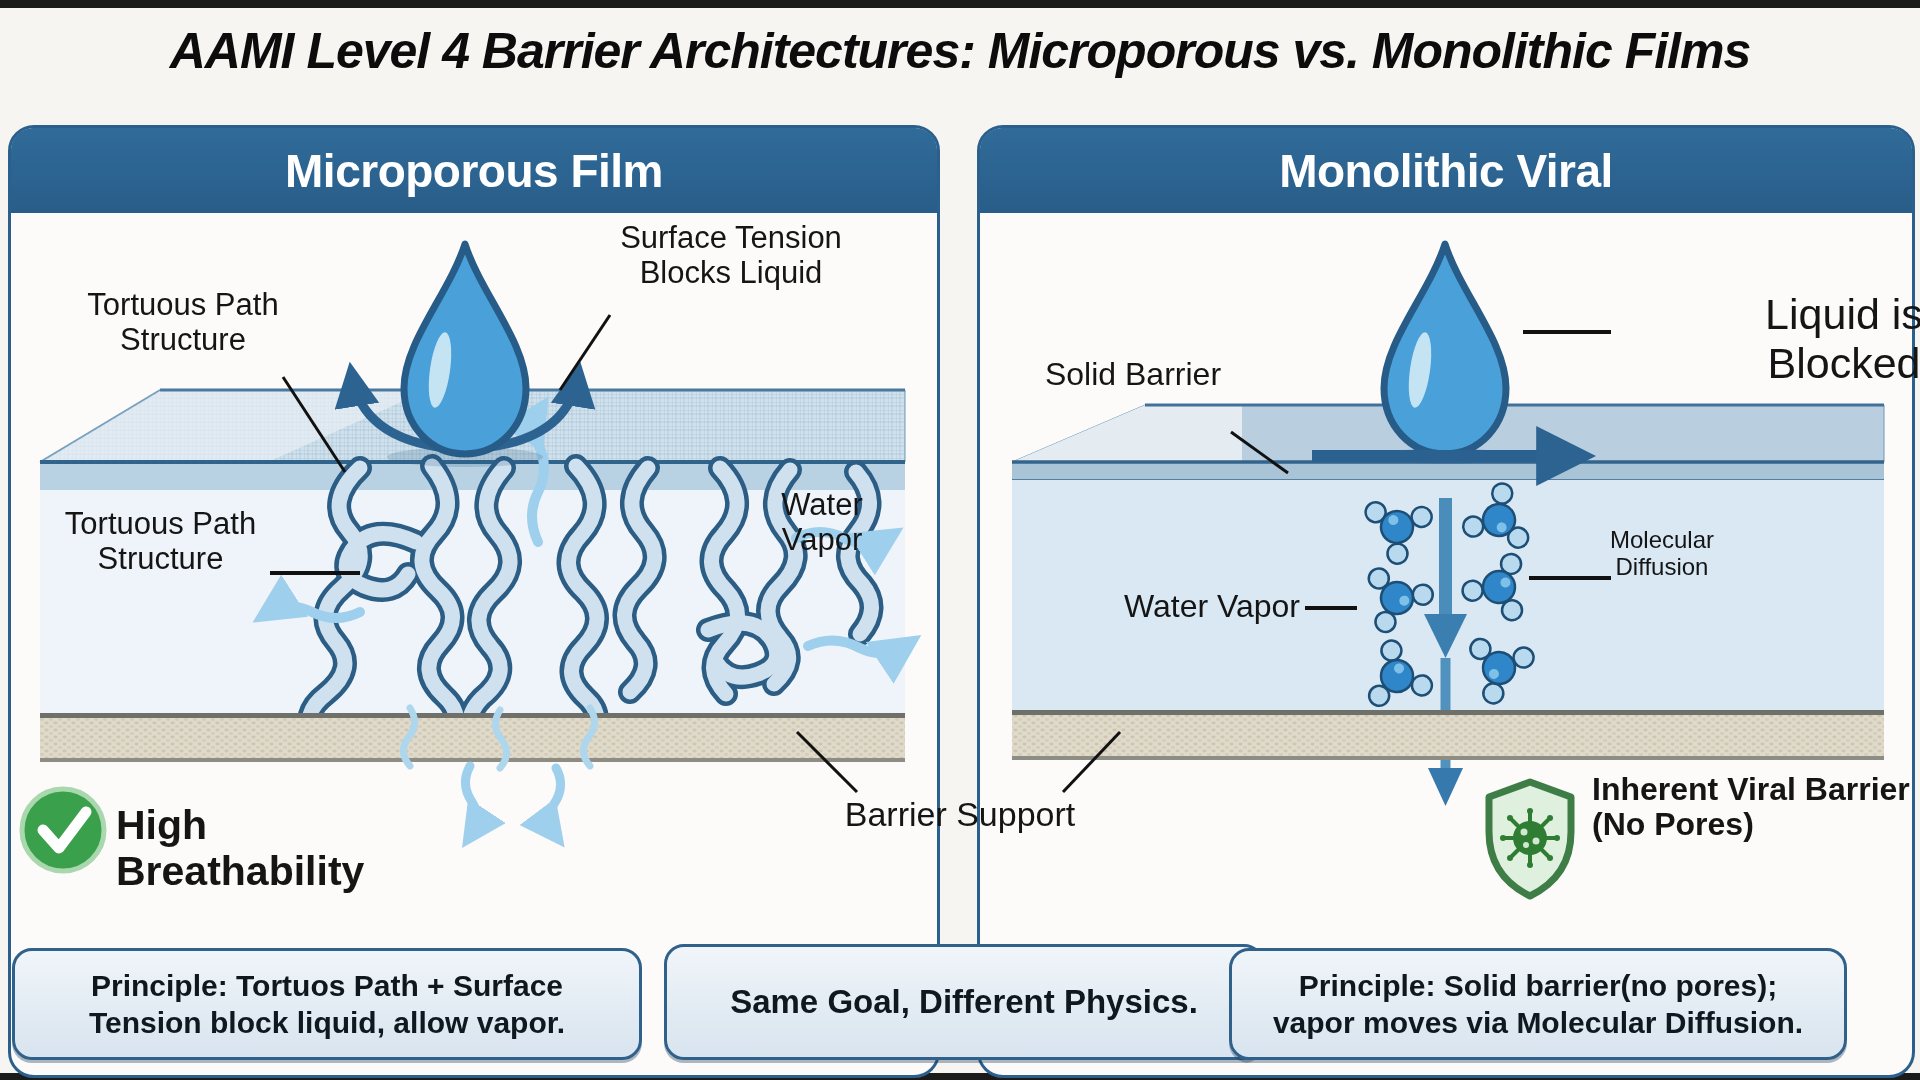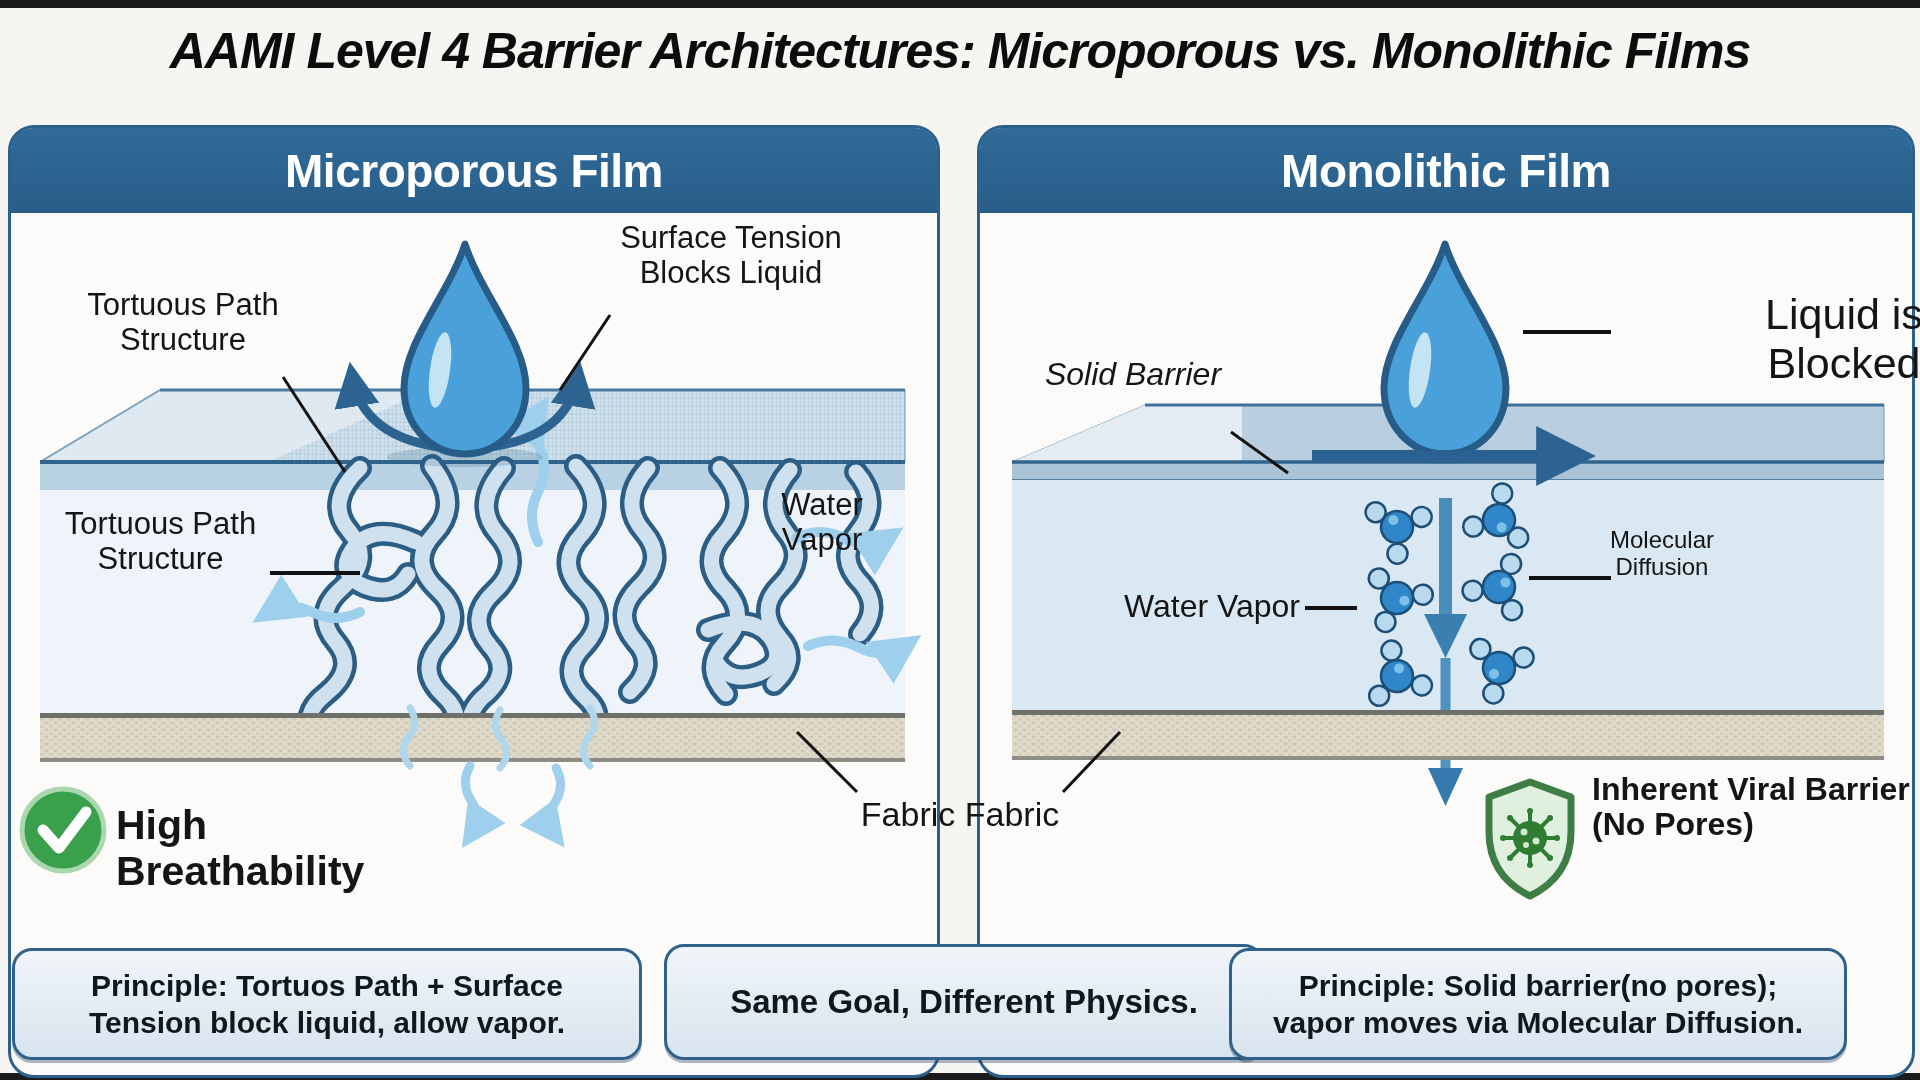--- a/index.html
+++ b/index.html
@@ -37,21 +37,21 @@
   <div id="page-title">AAMI Level 4 Barrier Architectures: Microporous vs. Monolithic Films</div>
 
   <div class="panel" id="panel-left">
     <div class="panel-header">
       <span>Microporous Film</span>
     </div>
   </div>
 
   <div class="panel" id="panel-right">
     <div class="panel-header">
-      <span>Monolithic Film</span>
+      <span>Monolithic Viral</span>
     </div>
   </div>
 
   <svg class="art" id="art-left" width="932" height="735" viewBox="0 0 932 735">
     <defs>
       <marker id="mSteel" markerWidth="5" markerHeight="5" refX="3.4" refY="2.5" orient="auto" markerUnits="strokeWidth">
         <path d="M0,0L5,2.5L0,5Z" fill="#2d6391"></path>
       </marker>
       <marker id="mLight" markerWidth="5" markerHeight="5" refX="3.4" refY="2.5" orient="auto" markerUnits="strokeWidth">
         <path d="M0,0L5,2.5L0,5Z" fill="#9ecfec"></path>
@@ -255,23 +255,23 @@
   <div class="lbl" style="left:58px;top:287px;width:250px;">Tortuous Path
 Structure</div>
   <div class="lbl" style="left:596px;top:220px;width:270px;">Surface Tension
 Blocks Liquid</div>
   <div class="lbl" style="left:38px;top:506px;width:245px;">Tortuous Path
 Structure</div>
   <div class="lbl" style="left:752px;top:487px;width:140px;">Water
 Vapor</div>
   <div class="lbl" style="left:116px;top:802px;width:320px;text-align:left;font-size:41px;font-weight:600;">High Breathability</div>
 
-  <div class="lbl" style="left:800px;top:795px;width:320px;font-size:34px;">Fabric Fabric</div>
-
-  <div class="lbl" style="left:1028px;top:356px;width:210px;font-size:32px;font-style:italic;">Solid Barrier</div>
+  <div class="lbl" style="left:800px;top:795px;width:320px;font-size:34px;">Barrier Support</div>
+
+  <div class="lbl" style="left:1028px;top:356px;width:210px;font-size:32px;">Solid Barrier</div>
   <div class="lbl" style="left:1704px;top:290px;width:280px;text-align:center;font-size:43px;">Liquid is Blocked</div>
   <div class="lbl" style="left:1090px;top:588px;width:210px;text-align:right;font-size:32px;">Water Vapor</div>
   <div class="lbl" style="left:1572px;top:526px;width:180px;font-size:24px;">Molecular
 Diffusion</div>
   <div class="lbl" style="left:1592px;top:772px;width:330px;text-align:left;font-size:32px;font-weight:600;line-height:1.1;">Inherent Viral Barrier
 (No Pores)</div>
 
   <div class="pbox" style="left:12px;width:630px;">Principle: Tortuos Path + Surface
 Tension block liquid, allow vapor.</div>
   <div class="pbox" style="left:664px;width:600px;top:944px;height:116px;font-size:33px;">Same Goal, Different Physics.</div>

